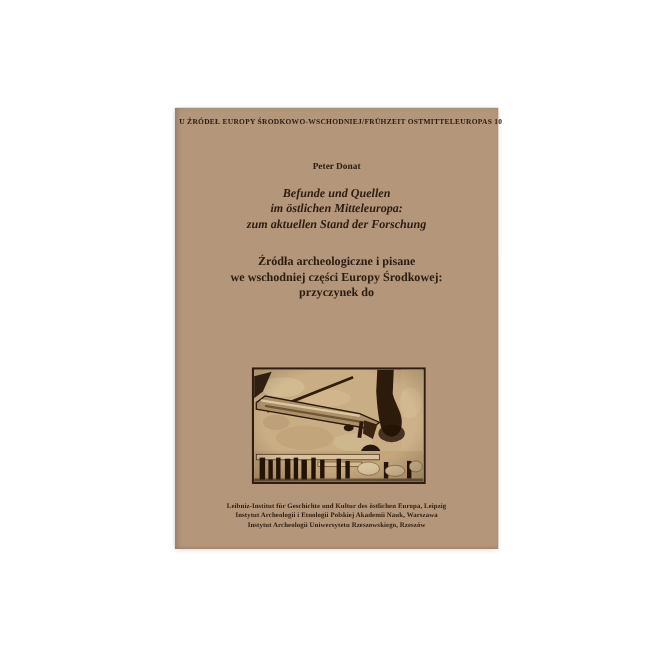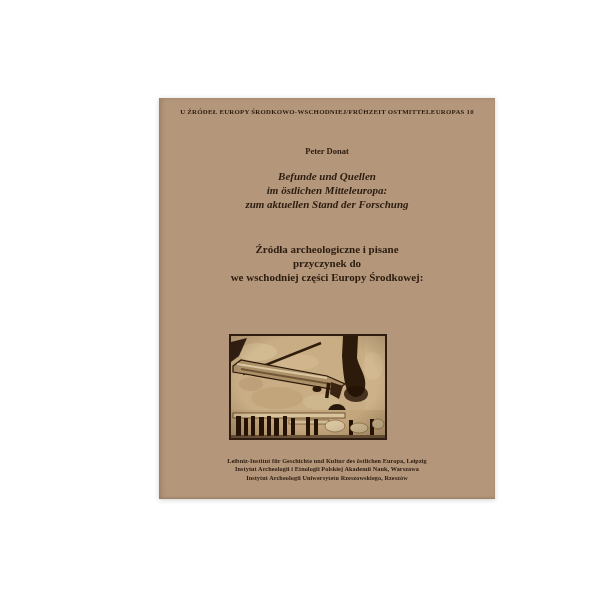--- a/index.html
+++ b/index.html
@@ -10,21 +10,21 @@
     overflow: hidden;
   }
   .product-image {
     position: relative;
     width: 600px; height: 600px;
     background: #ffffff;
   }
   .book-cover {
     position: absolute;
     left: 159px; top: 98px;
-    width: 336px; height: 401px;
+    width: 294px; height: 401px;
     background: #b4967a;
     color: #2b1c10;
     text-align: center;
     box-shadow: 0 1px 5px rgba(0,0,0,0.18),
                 inset 3px 0 4px rgba(0,0,0,0.12),
                 inset 0 -1px 2px rgba(0,0,0,0.10);
   }
   .series-title {
     position: absolute; top: 10px; left: 4px; right: 4px;
     font-size: 6.8px; font-weight: bold;
@@ -34,21 +34,21 @@
   .author-name {
     position: absolute; top: 48px; left: 0; right: 0;
     font-size: 8.5px; font-weight: bold;
   }
   .title-block {
     position: absolute; left: 8px; right: 8px;
     font-size: 11px; font-weight: bold;
     line-height: 14px;
   }
   .title-german { top: 71px; font-style: italic; }
-  .title-polish { top: 144px; }
+  .title-polish { top: 133px; }
   .cover-photo {
     position: absolute;
     left: 70px; top: 236px;
     width: 158px; height: 106px;
     border: 2px solid #2e1d10;
     box-sizing: border-box;
     background: #c9ad84;
   }
   .cover-photo svg { display: block; }
   .publishers {
@@ -69,22 +69,22 @@
     <div class="author-name">Peter Donat</div>
 
     <div class="title-block title-german">
       <div>Befunde und Quellen</div>
       <div>im östlichen Mitteleuropa:</div>
       <div>zum aktuellen Stand der Forschung</div>
     </div>
 
     <div class="title-block title-polish">
       <div>Źródła archeologiczne i pisane</div>
+      <div>we wschodniej części Europy Środkowej:</div>
       <div>przyczynek do</div>
-      <div>we wschodniej części Europy Środkowej:</div>
     </div>
 
     <div class="cover-photo">
       <svg width="154" height="102" viewBox="0 0 154 102" xmlns="http://www.w3.org/2000/svg">
         <defs>
           <radialGradient id="vig" cx="50%" cy="45%" r="75%">
             <stop offset="60%" stop-color="rgba(40,20,5,0)"></stop>
             <stop offset="100%" stop-color="rgba(40,20,5,0.28)"></stop>
           </radialGradient>
         </defs>

